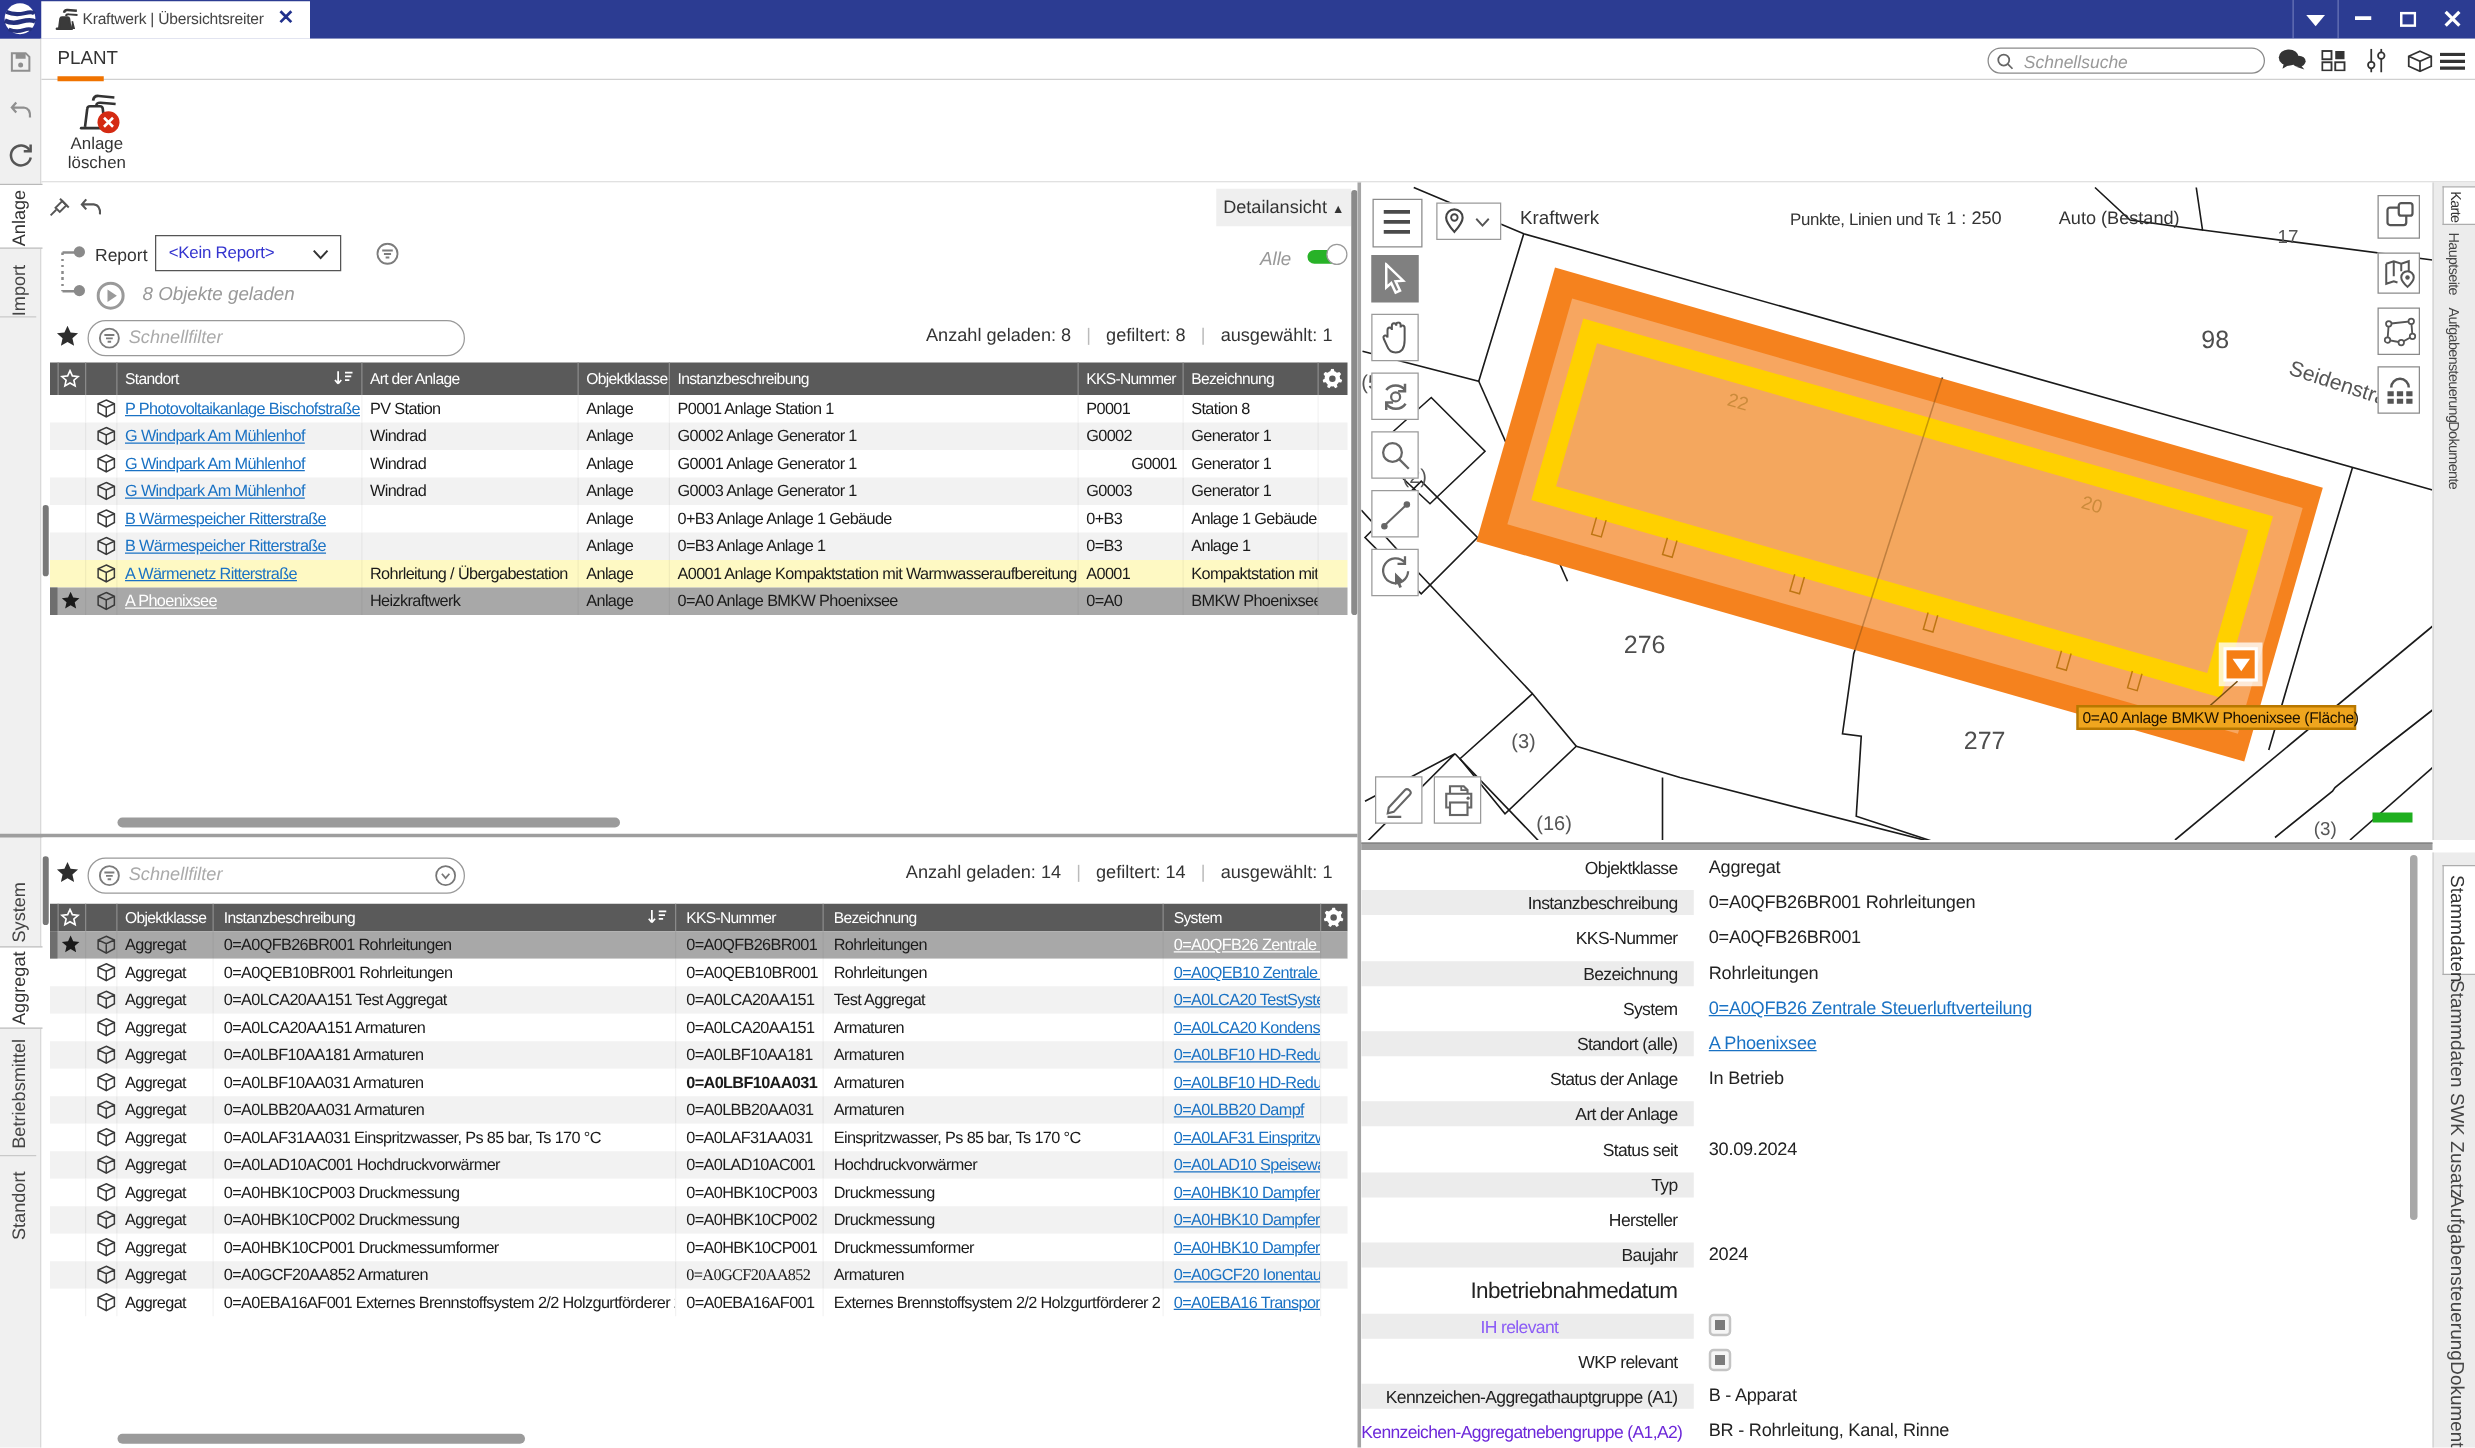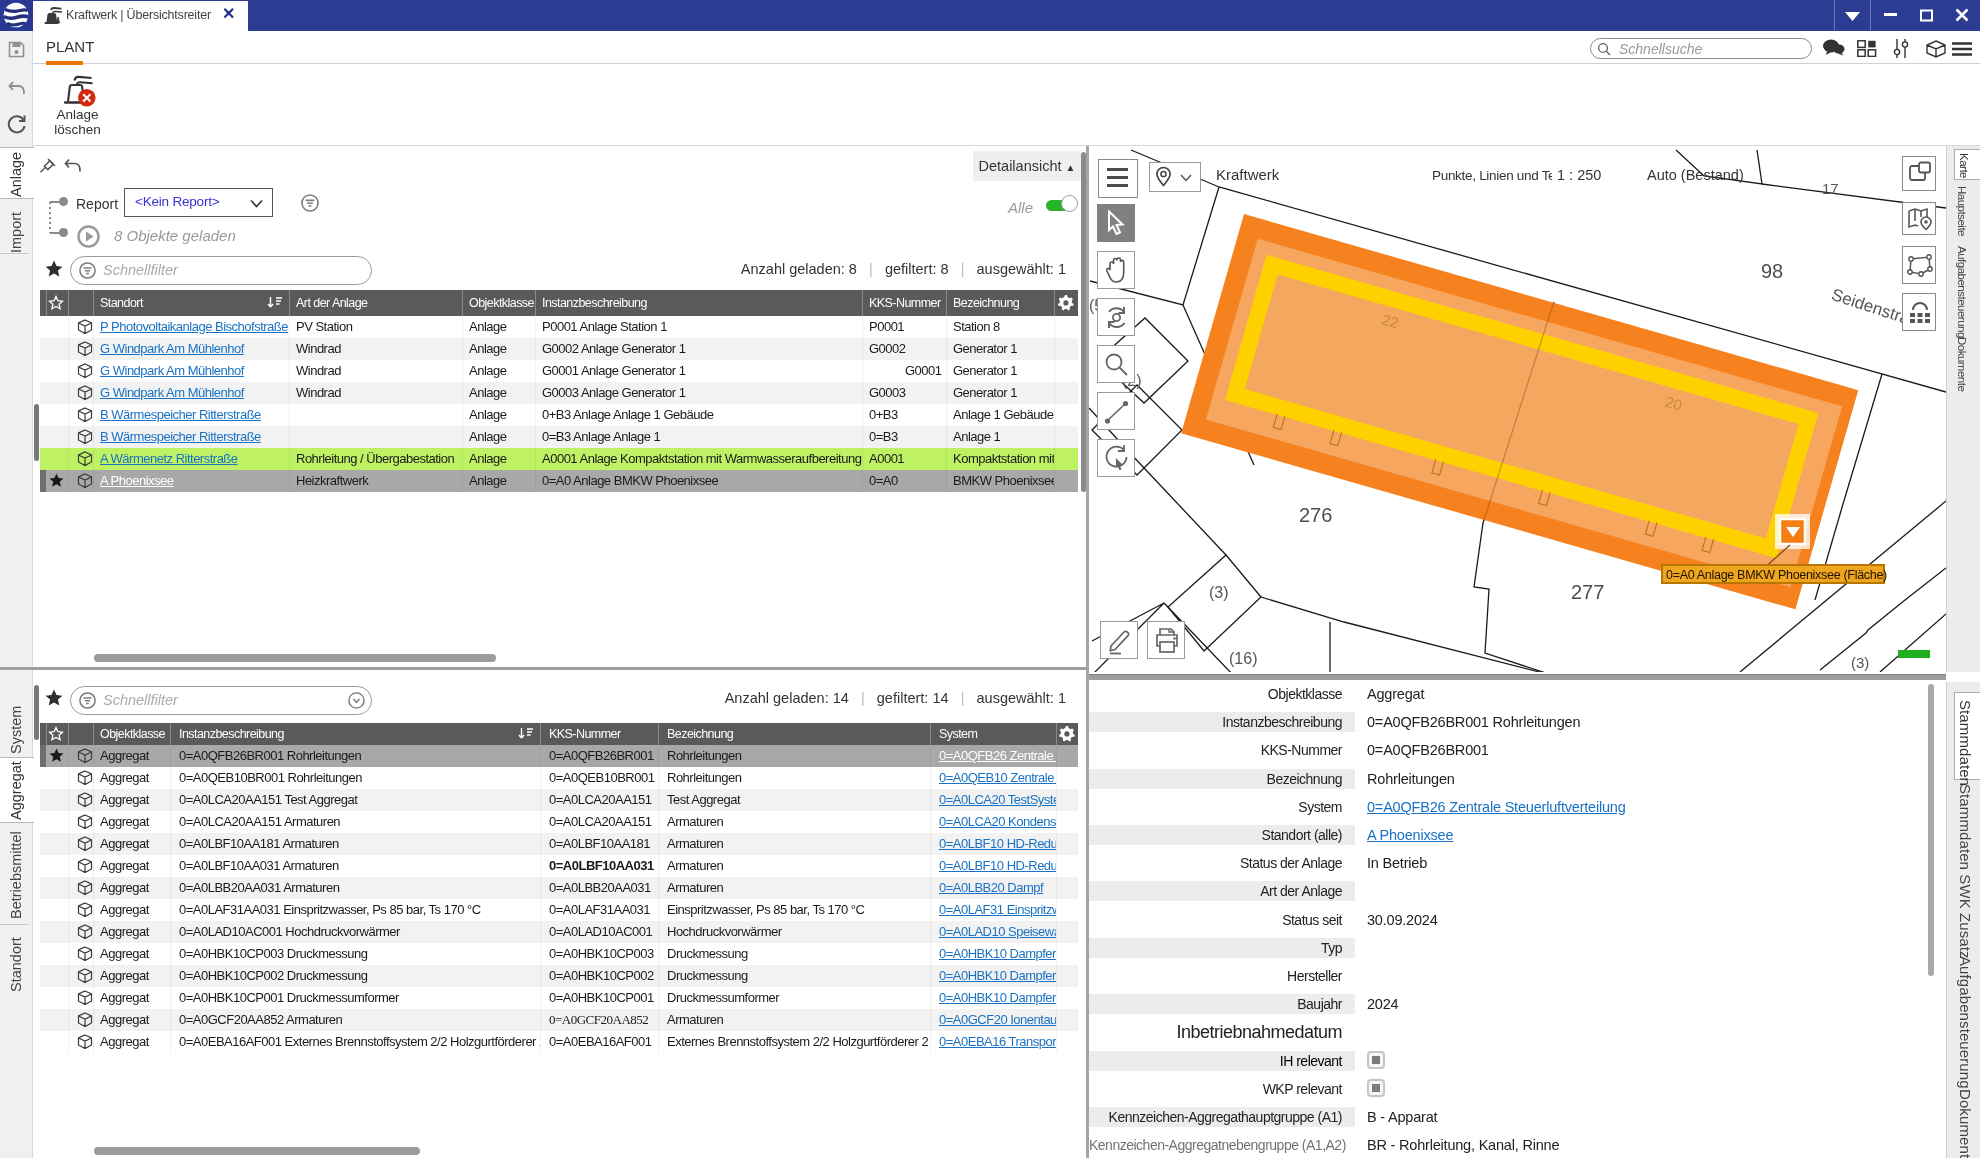--- a/index.html
+++ b/index.html
@@ -327,21 +327,21 @@
 <div class="abs tc" style="left:906px;width:108px;top:0;height:22px;line-height:22px;padding-left:7px;">Anlage 1</div>
 <div class="abs" style="left:28px;top:0;width:1px;height:22px;background:rgba(0,0,0,0.05)"></div>
 <div class="abs" style="left:53px;top:0;width:1px;height:22px;background:rgba(0,0,0,0.05)"></div>
 <div class="abs" style="left:249px;top:0;width:1px;height:22px;background:rgba(0,0,0,0.05)"></div>
 <div class="abs" style="left:422px;top:0;width:1px;height:22px;background:rgba(0,0,0,0.05)"></div>
 <div class="abs" style="left:495px;top:0;width:1px;height:22px;background:rgba(0,0,0,0.05)"></div>
 <div class="abs" style="left:822px;top:0;width:1px;height:22px;background:rgba(0,0,0,0.05)"></div>
 <div class="abs" style="left:906px;top:0;width:1px;height:22px;background:rgba(0,0,0,0.05)"></div>
 <div class="abs" style="left:1014px;top:0;width:1px;height:22px;background:rgba(0,0,0,0.05)"></div>
 </div>
-<div class="abs" style="left:0;top:158px;width:1038px;height:22px;background:#bef264">
+<div class="abs" style="left:0;top:158px;width:1038px;height:22px;background:#fef9c3">
 <svg class="abs" style="left:37px;top:3px" width="16" height="16" viewBox="0 0 16 16">
           <use href="#cube"></use>
         </svg>
 <div class="abs tc" style="left:53px;width:196px;top:0;height:22px;line-height:22px;padding-left:7px;"><span style="color:#1a72c4;text-decoration:underline">A Wärmenetz Ritterstraße</span></div>
 <div class="abs tc" style="left:249px;width:173px;top:0;height:22px;line-height:22px;padding-left:7px;">Rohrleitung / Übergabestation</div>
 <div class="abs tc" style="left:422px;width:73px;top:0;height:22px;line-height:22px;padding-left:7px;">Anlage</div>
 <div class="abs tc" style="left:495px;width:327px;top:0;height:22px;line-height:22px;padding-left:7px;">A0001 Anlage Kompaktstation mit Warmwasseraufbereitung</div>
 <div class="abs tc" style="left:822px;width:84px;top:0;height:22px;line-height:22px;padding-left:7px;">A0001</div>
 <div class="abs tc" style="left:906px;width:108px;top:0;height:22px;line-height:22px;padding-left:7px;">Kompaktstation mit</div>
 <div class="abs" style="left:28px;top:0;width:1px;height:22px;background:rgba(0,0,0,0.05)"></div>
@@ -871,30 +871,30 @@
 <div class="abs" style="left:0;top:229.6px;width:253px;height:20px;line-height:20px;text-align:right;font-size:14px;letter-spacing:-0.5px;color:#222;white-space:nowrap">Status seit</div>
 <div class="abs" style="left:278px;top:229.6px;height:20px;line-height:20px;font-size:14.5px;letter-spacing:-0.2px;color:#222;white-space:nowrap">30.09.2024</div>
 <div class="abs" style="left:0;top:257.8px;width:266px;height:20px;background:#ececec"></div>
 <div class="abs" style="left:0;top:257.8px;width:253px;height:20px;line-height:20px;text-align:right;font-size:14px;letter-spacing:-0.5px;color:#222;white-space:nowrap">Typ</div>
 <div class="abs" style="left:0;top:286.0px;width:253px;height:20px;line-height:20px;text-align:right;font-size:14px;letter-spacing:-0.5px;color:#222;white-space:nowrap">Hersteller</div>
 <div class="abs" style="left:0;top:314.2px;width:266px;height:20px;background:#ececec"></div>
 <div class="abs" style="left:0;top:314.2px;width:253px;height:20px;line-height:20px;text-align:right;font-size:14px;letter-spacing:-0.5px;color:#222;white-space:nowrap">Baujahr</div>
 <div class="abs" style="left:278px;top:314.2px;height:20px;line-height:20px;font-size:14.5px;letter-spacing:-0.2px;color:#222;white-space:nowrap">2024</div>
 <div class="abs" style="left:0;top:342.4px;width:253px;height:20px;line-height:20px;text-align:right;font-size:18px;letter-spacing:-0.5px;color:#222;white-space:nowrap">Inbetriebnahmedatum</div>
 <div class="abs" style="left:0;top:370.6px;width:266px;height:20px;background:#ececec"></div>
-<div class="abs" style="left:0;top:370.6px;width:253px;height:20px;line-height:20px;text-align:right;font-size:14px;letter-spacing:-0.5px;color:#000000;white-space:nowrap">IH relevant</div>
+<div class="abs" style="left:0;top:370.6px;width:253px;height:20px;line-height:20px;text-align:center;font-size:14px;letter-spacing:-0.5px;color:#8b5cf6;white-space:nowrap">IH relevant</div>
 <div class="abs" style="left:278px;top:370.6px;width:18px;height:18px;border:2px solid #c4c4c4;border-radius:4px;background:#f5f5f5"></div>
 <div class="abs" style="left:283px;top:375.6px;width:8px;height:8px;background:#7a7a7a"></div>
 <div class="abs" style="left:0;top:398.8px;width:253px;height:20px;line-height:20px;text-align:right;font-size:14px;letter-spacing:-0.5px;color:#222;white-space:nowrap">WKP relevant</div>
 <div class="abs" style="left:278px;top:398.8px;width:18px;height:18px;border:2px solid #c4c4c4;border-radius:4px;background:#f5f5f5"></div>
 <div class="abs" style="left:283px;top:403.8px;width:8px;height:8px;background:#7a7a7a"></div>
 <div class="abs" style="left:0;top:427.0px;width:266px;height:20px;background:#ececec"></div>
 <div class="abs" style="left:0;top:427.0px;width:253px;height:20px;line-height:20px;text-align:right;font-size:14px;letter-spacing:-0.5px;color:#222;white-space:nowrap">Kennzeichen-Aggregathauptgruppe (A1)</div>
 <div class="abs" style="left:278px;top:427.0px;height:20px;line-height:20px;font-size:14.5px;letter-spacing:-0.2px;color:#222;white-space:nowrap">B - Apparat</div>
-<div class="abs" style="left:0;top:455.2px;width:253px;height:20px;line-height:20px;text-align:center;font-size:14px;letter-spacing:-0.5px;color:#737373;white-space:nowrap">Kennzeichen-Aggregatnebengruppe (A1,A2)</div>
+<div class="abs" style="left:0;top:455.2px;width:253px;height:20px;line-height:20px;text-align:center;font-size:14px;letter-spacing:-0.5px;color:#6d28d9;white-space:nowrap">Kennzeichen-Aggregatnebengruppe (A1,A2)</div>
 <div class="abs" style="left:278px;top:455.2px;height:20px;line-height:20px;font-size:14.5px;letter-spacing:-0.2px;color:#222;white-space:nowrap">BR - Rohrleitung, Kanal, Rinne</div>
 <div class="abs" style="left:839px;top:4.0px;width:6px;height:292px;background:#a8a8a8;border-radius:3px"></div>
 </div>
 
 <div class="abs" style="left:1946px;top:146px;width:34px;height:526px;background:#ececec;border-left:1px solid #cfcfcf"></div>
 <div class="abs" style="left:1954px;top:149px;width:26px;height:31px;background:#fff;border:1px solid #adadad;border-right:none"></div>
 <div class="abs vtext" style="left:1958px;top:153px">Karte</div>
 <div class="abs vtext" style="left:1956px;top:186px;color:#444">Hauptseite</div>
 <div class="abs vtext" style="left:1956px;top:246px;color:#444">Aufgabensteuerung</div>
 <div class="abs vtext" style="left:1956px;top:337px;color:#444">Dokumente</div>

